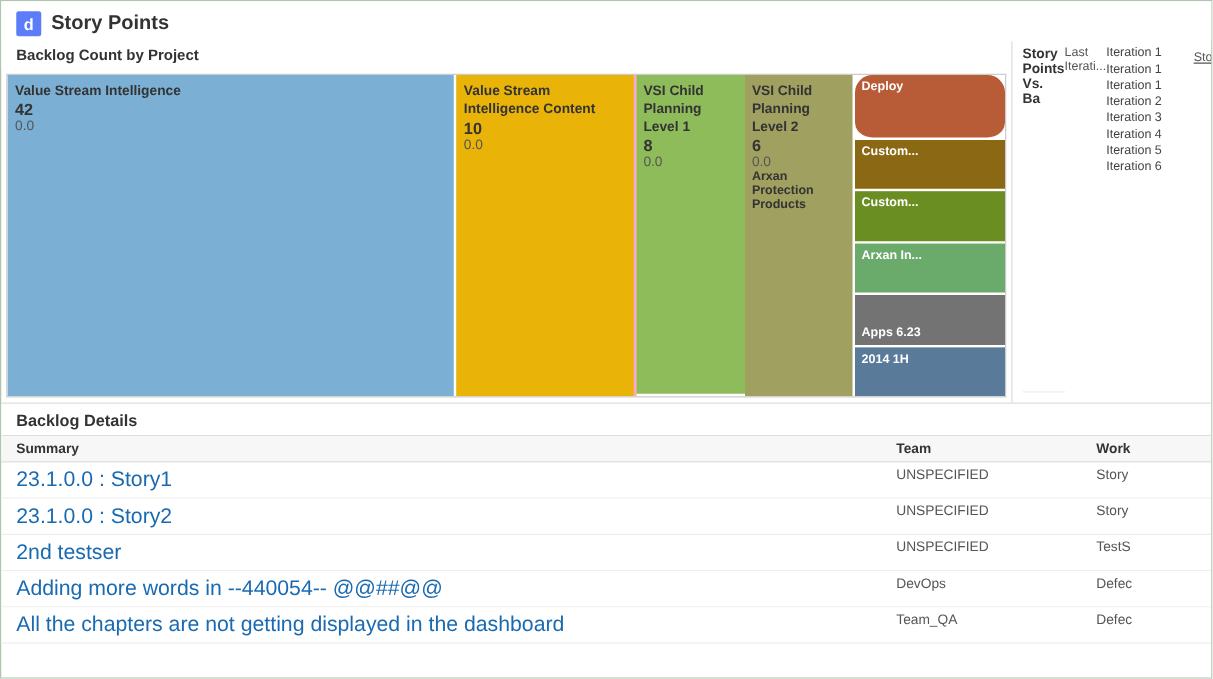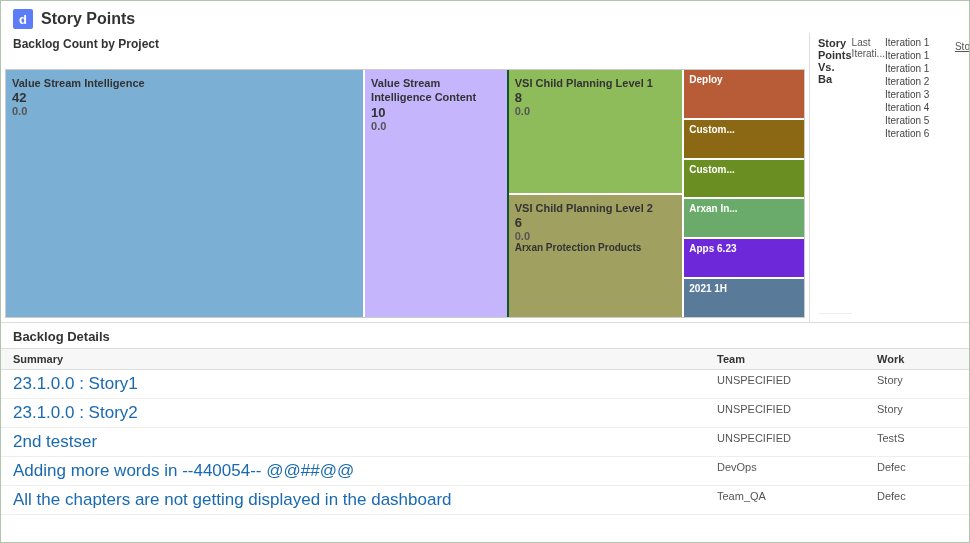--- a/index.html
+++ b/index.html
@@ -63,21 +63,21 @@
       font-size: 12px;
       font-weight: bold;
       color: #333;
       padding: 4px 12px 4px 12px;
       background: #fff;
     }
     .treemap-container {
       flex: 1;
       display: flex;
       border: 1px solid #ccc;
-      margin: 14px 4px 4px 4px;
+      margin: 4px 4px 4px 4px;
       overflow: hidden;
     }
     
     .tm-cell {
       display: flex;
       flex-direction: column;
       padding: 6px;
       overflow: hidden;
       position: relative;
     }
@@ -88,36 +88,34 @@
       line-height: 1.3;
     }
     .tm-cell-val1 {
       font-size: 13px;
       font-weight: bold;
       color: #333;
     }
     .tm-cell-val2 {
       font-size: 11px;
       color: #555;
-      font-weight: bold;
     }
     .tm-col1 {
       background: #7bafd4;
       width: 45%;
       border-right: 2px solid #fff;
     }
     .tm-col2 {
-      background: #c4b5fd;
+      background: #eab308;
       width: 18%;
-      border-right: 2px solid #14532d;
+      border-right: 2px solid #f9a8d4;
     }
     .tm-col3 {
       width: 22%;
       display: flex;
-      flex-direction: column;
       border-right: 2px solid #fff;
     }
     .tm-col3-top {
       background: #8fbc5a;
       flex: 1;
       border-bottom: 2px solid #fff;
       display: flex;
       flex-direction: column;
       padding: 6px;
       overflow: hidden;
@@ -144,25 +142,25 @@
       display: flex;
       flex-direction: column;
       padding: 4px 5px;
       overflow: hidden;
     }
     .tm-col4-cell-label {
       font-size: 10px;
       font-weight: bold;
       color: #fff;
     }
-    .tm-cell-deploy { background: #b85c38; flex: 2; border-bottom: 2px solid #fff; }
+    .tm-cell-deploy { background: #b85c38; flex: 2; border-bottom: 2px solid #fff; border-radius: 14px; }
     .tm-cell-custom1 { background: #8b6914; flex: 1.5; border-bottom: 2px solid #fff; }
     .tm-cell-custom2 { background: #6b8e23; flex: 1.5; border-bottom: 2px solid #fff; }
     .tm-cell-arxan { background: #6aaa6a; flex: 1.5; border-bottom: 2px solid #fff; }
-    .tm-cell-apps { background: #6d28d9; flex: 1.5; border-bottom: 2px solid #fff; }
+    .tm-cell-apps { background: #737373; flex: 1.5; border-bottom: 2px solid #fff; justify-content: flex-end; }
     .tm-cell-2021 { background: #5a7a9a; flex: 1.5; }
     
     .right-panel {
       width: 160px;
       border-left: 1px solid #ddd;
       padding: 4px 8px;
       display: flex;
       flex-direction: row;
       overflow: hidden;
     }
@@ -327,21 +325,21 @@
           <div class="tm-col4-cell tm-cell-custom2">
             <span class="tm-col4-cell-label">Custom...</span>
           </div>
           <div class="tm-col4-cell tm-cell-arxan">
             <span class="tm-col4-cell-label">Arxan In...</span>
           </div>
           <div class="tm-col4-cell tm-cell-apps">
             <span class="tm-col4-cell-label">Apps 6.23</span>
           </div>
           <div class="tm-col4-cell tm-cell-2021">
-            <span class="tm-col4-cell-label">2021 1H</span>
+            <span class="tm-col4-cell-label">2014 1H</span>
           </div>
         </div>
       </div>
     </div>
 
     <div class="right-panel">
       <div class="right-panel-title">Story Points Vs. Ba</div>
       <div class="right-panel-subtitle">Last Iterati...</div>
       <div class="iterations-list">
       <div class="iteration-row">

